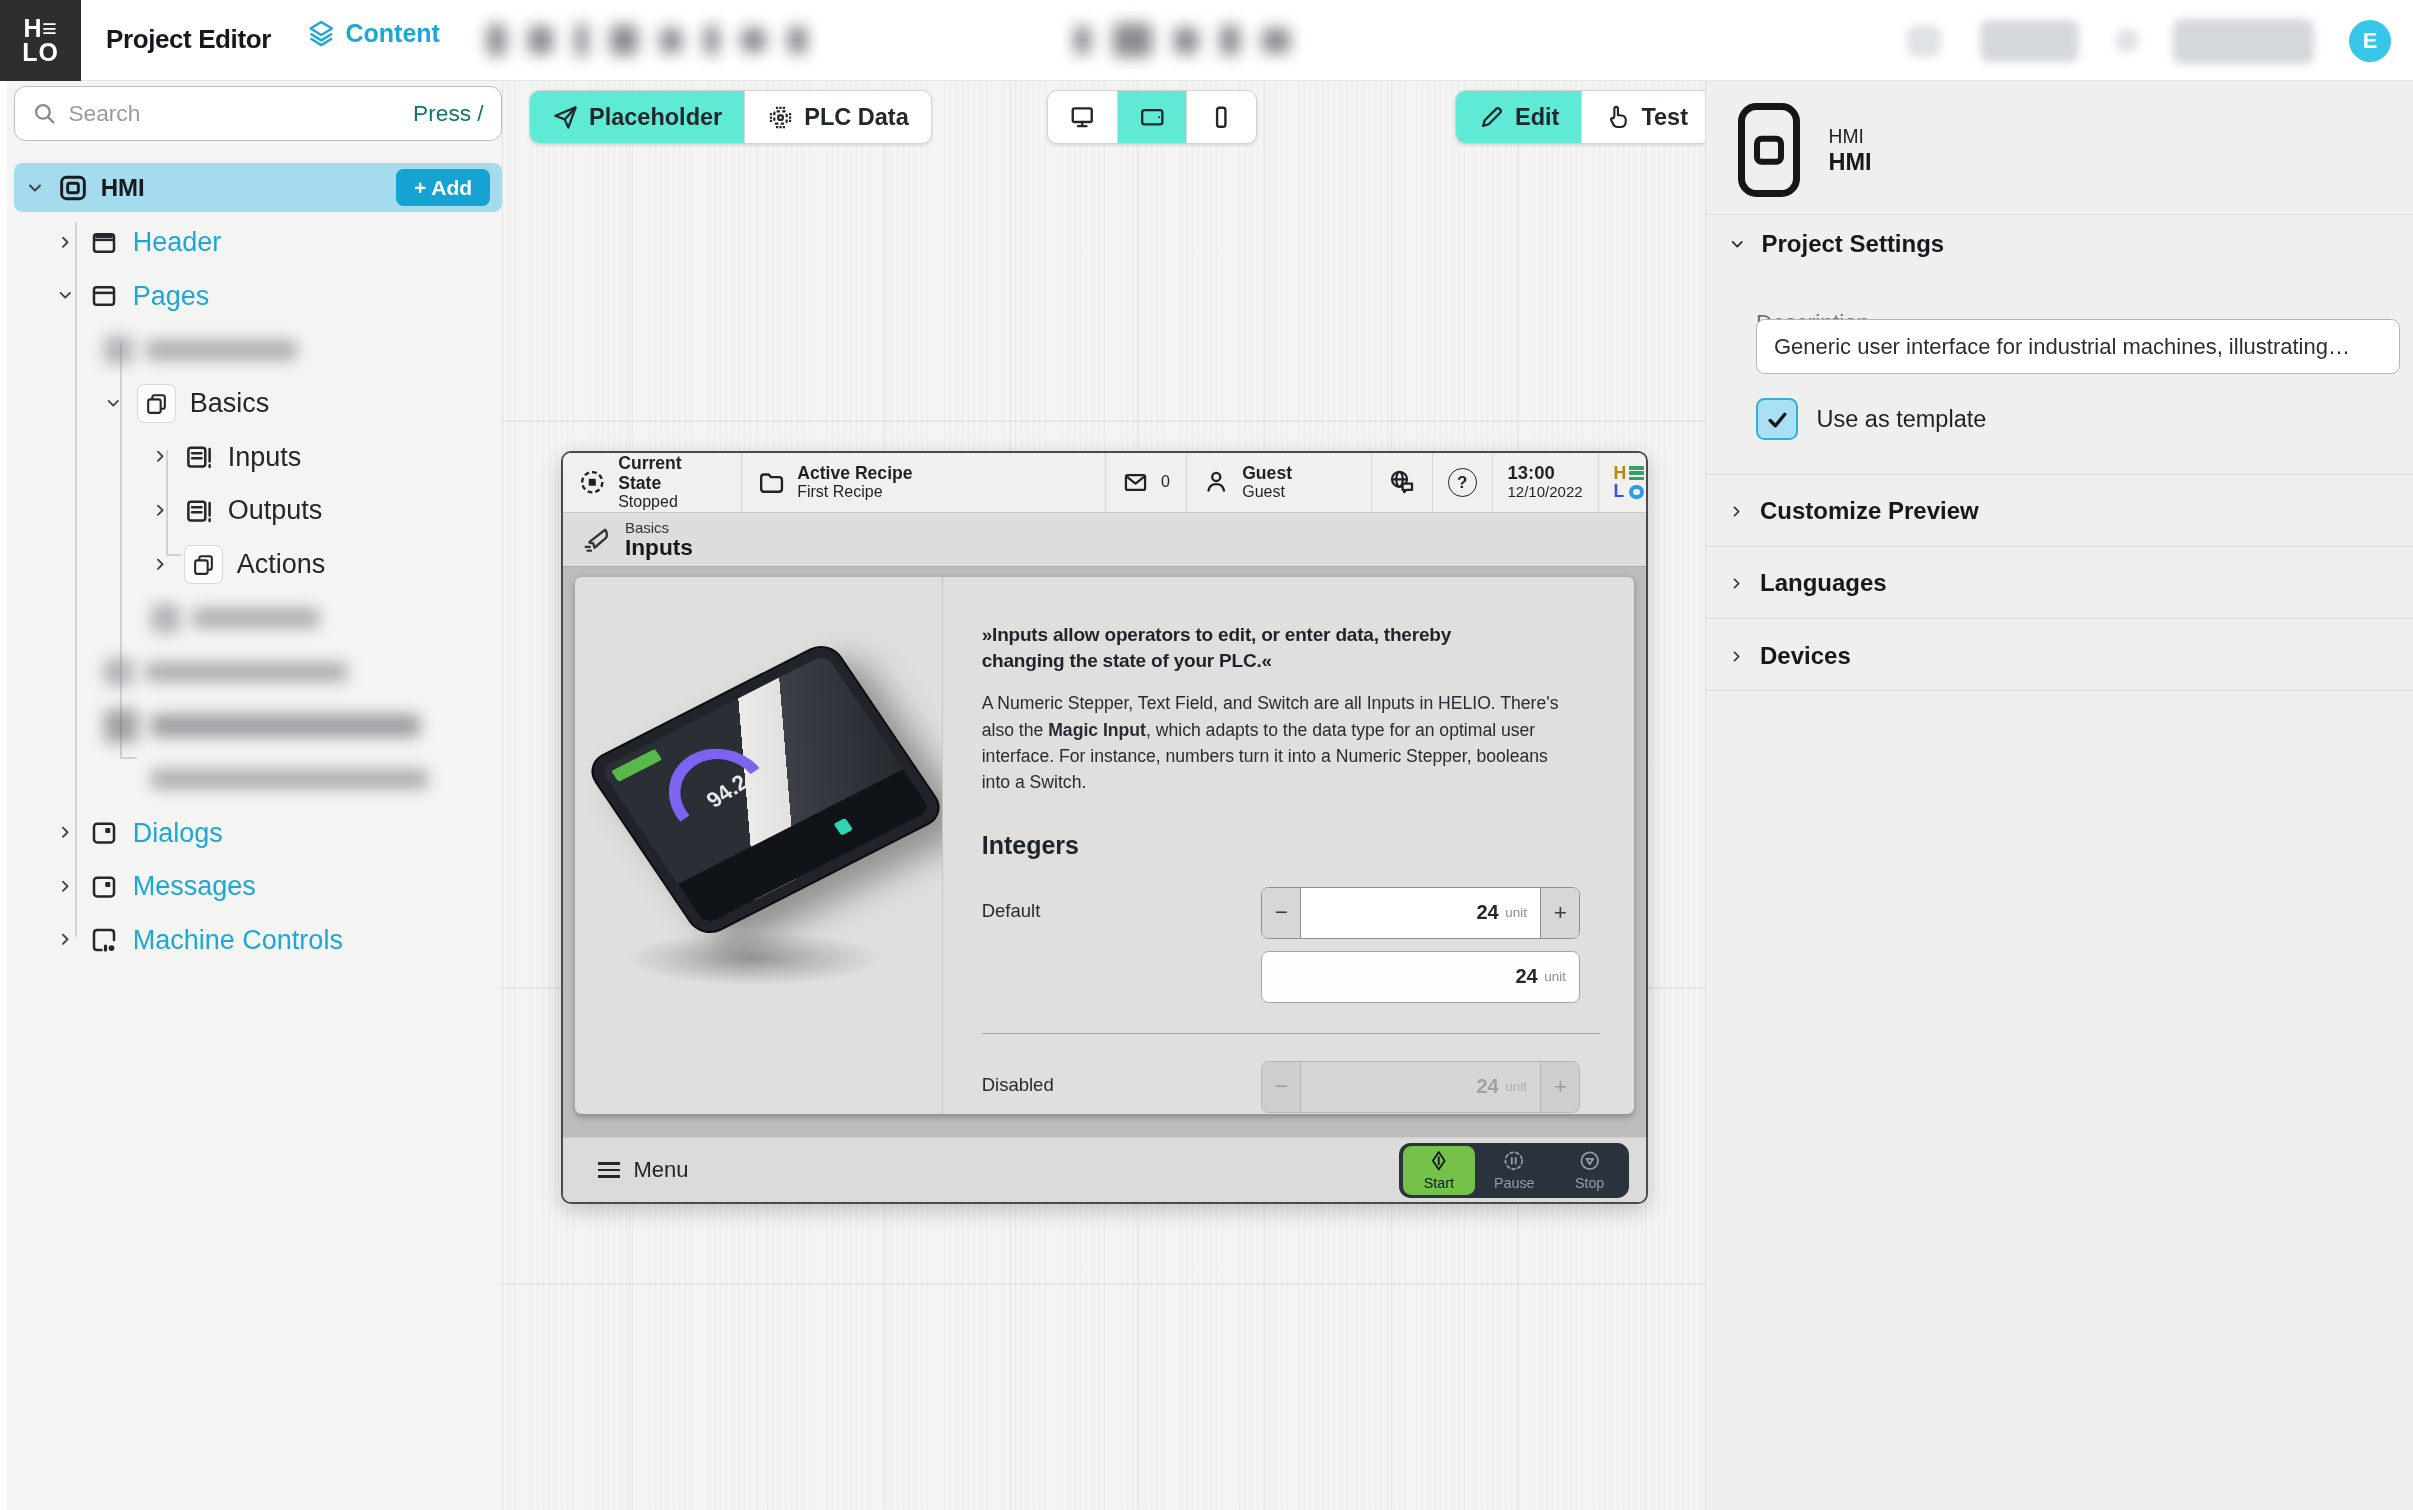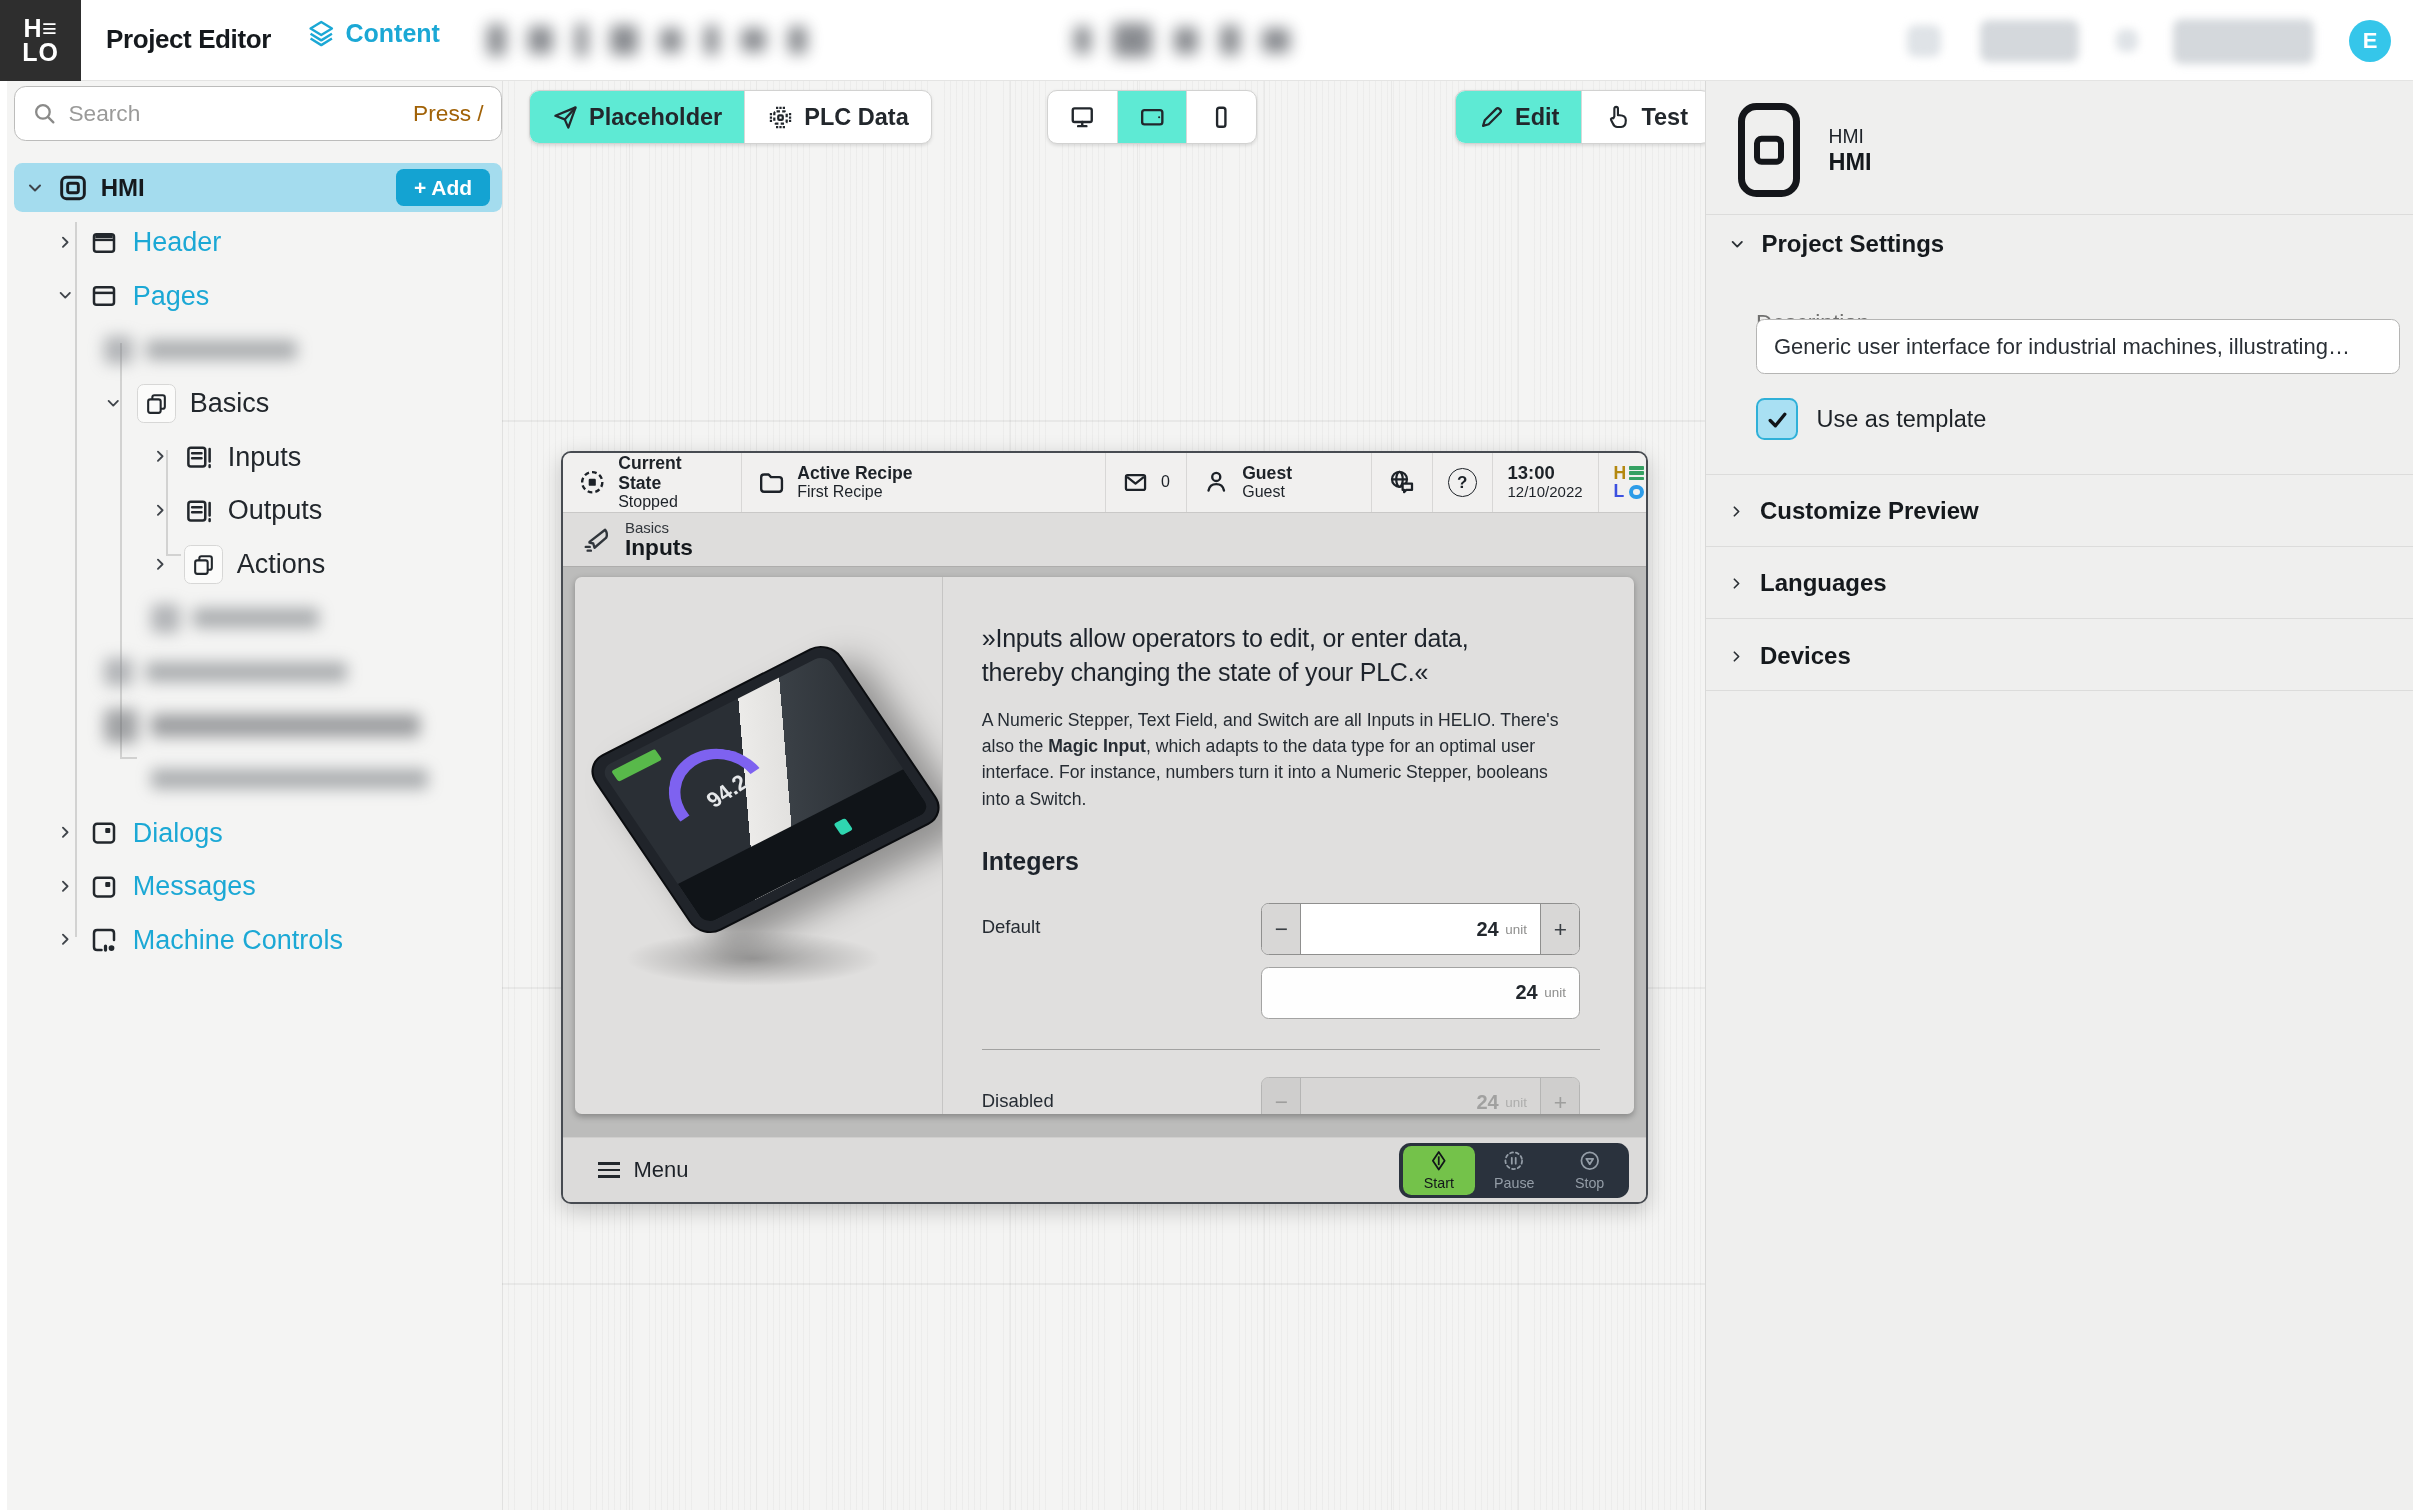--- a/index.html
+++ b/index.html
@@ -23,21 +23,21 @@
     background:#35c6ea; color:#fff; font-size:22px; font-weight:600;
     display:flex; align-items:center; justify-content:center; }
 
   
   .sidebar { position:absolute; left:7px; top:81px; width:502px; height:1430px; background:#f4f4f3;
     border-right:1.7px solid #e1e1e0; }
   .search { position:absolute; left:6.7px; top:5px; width:488px; height:55px; background:#fff;
     border:1.7px solid #bcbcbb; border-radius:11.7px; display:flex; align-items:center; padding:0 17px; gap:11.7px; }
   .search input { border:none; outline:none; flex:1; font-size:22.7px; font-family:inherit; color:#3a3f44; background:transparent; }
   .search input::placeholder { color:#9a9a99; }
-  .search .shortcut { color:#a16207; font-size:22.7px; }
+  .search .shortcut { color:#0f766e; font-size:22.7px; }
   .rootrow { position:absolute; left:6.7px; top:82px; width:488px; height:49px; background:#a4dcee;
     border-radius:8.4px; display:flex; align-items:center; padding:0 11.7px; gap:11.7px; }
   .rootrow .rlabel { font-size:24px; font-weight:800; color:#15191d; flex:1; }
   .addbtn { width:94px; height:37px; background:#14a3d2; border:none; border-radius:7.6px;
     color:#fff; font-size:21px; font-weight:600; font-family:inherit; cursor:pointer; }
   .tree { position:absolute; left:0; top:138px; width:502px; }
   .trow { height:47px; margin-bottom:6.7px; display:flex; align-items:center; gap:13.4px; position:relative; }
   .trow .lbl { font-size:27px; }
   .lbl.cyan { color:#1ba8d5; }
   .lbl.dark { color:#22272c; }
@@ -82,21 +82,21 @@
   .mlogo .oring { width:14.3px; height:14.3px; border:4.2px solid #2d9ce8; border-radius:50%; margin-top:1.7px; }
   .pagehdr { height:54px; background:#dedddc; border-bottom:1.7px solid #aeadac; flex:0 0 54px;
     display:flex; align-items:center; gap:13.4px; padding:0 18.5px; }
   .pagehdr .bc { font-size:15px; color:#30353b; line-height:17px; }
   .pagehdr .pt { font-size:22.7px; font-weight:800; color:#15191d; line-height:23.5px; }
   .pcontent { flex:1; background:#bcbcbb; padding:10px 11.7px 0 11.7px; }
   .card { width:100%; height:537px; background:#e0dfde; border-radius:6.7px;
     box-shadow:0 2.5px 6.7px rgba(0,0,0,.28); display:flex; overflow:hidden; }
   .card-left { flex:0 0 368px; border-right:1.7px solid #c6c5c4; position:relative; overflow:hidden; }
   .card-right { flex:1; padding:45px 34px 0 39px; position:relative; }
-  .quote { font-size:25px; font-weight:400; color:#1d232b; line-height:1.35; max-width:554px; letter-spacing:-0.2px; }
+  .quote { font-size:19px; font-weight:700; color:#1d232b; line-height:1.35; max-width:554px; letter-spacing:-0.2px; }
   .body { margin-top:17px; font-size:17.6px; color:#262c33; line-height:1.5; max-width:596px; }
   .secHead { margin-top:35px; font-size:25px; font-weight:800; color:#1d232b; }
   .frow { margin-top:27px; display:flex; align-items:flex-start; }
   .frow .flabel { font-size:18.5px; color:#262c33; padding-top:13.4px; }
   .ctrls { margin-left:auto; margin-right:20px; width:319px; }
   .stepper { height:52px; display:flex; border-radius:7.6px; overflow:hidden; border:1.7px solid #8f8f8e; background:#fff; }
   .stepbtn { flex:0 0 39px; background:#d8d7d6; border:none; font-size:22.7px; color:#3a3f44;
     font-family:inherit; cursor:pointer; }
   .stepbtn.minus { border-right:1.7px solid #8f8f8e; } .stepbtn.plus { border-left:1.7px solid #8f8f8e; }
   .stepval { flex:1; display:flex; align-items:center; justify-content:flex-end; gap:6.7px; padding-right:13.4px; }

